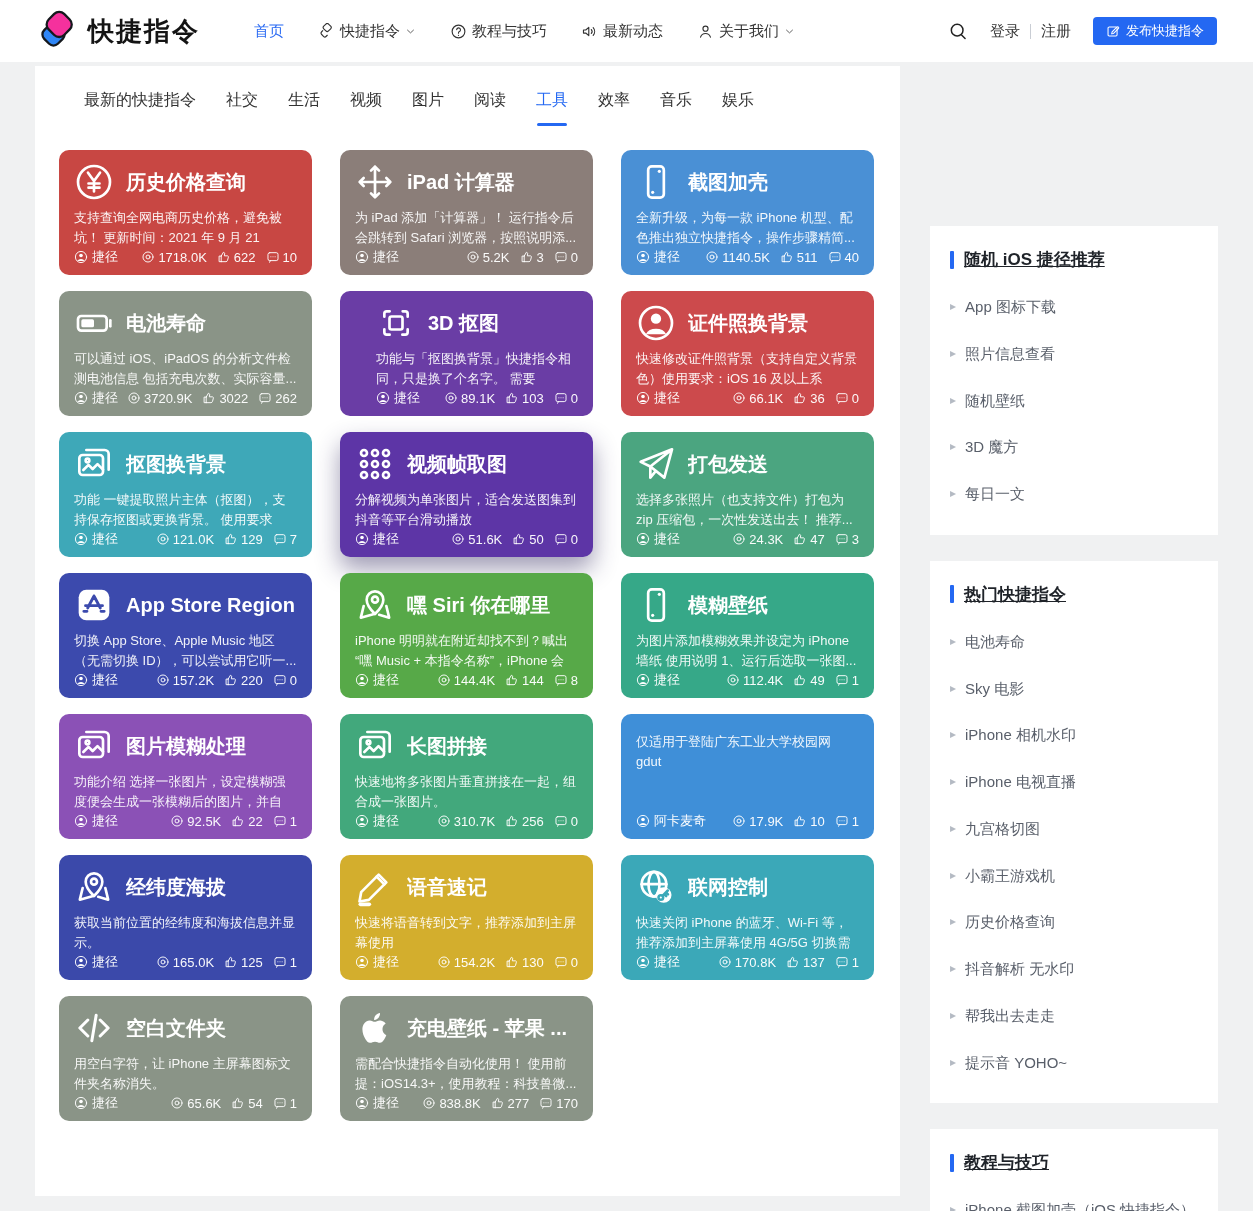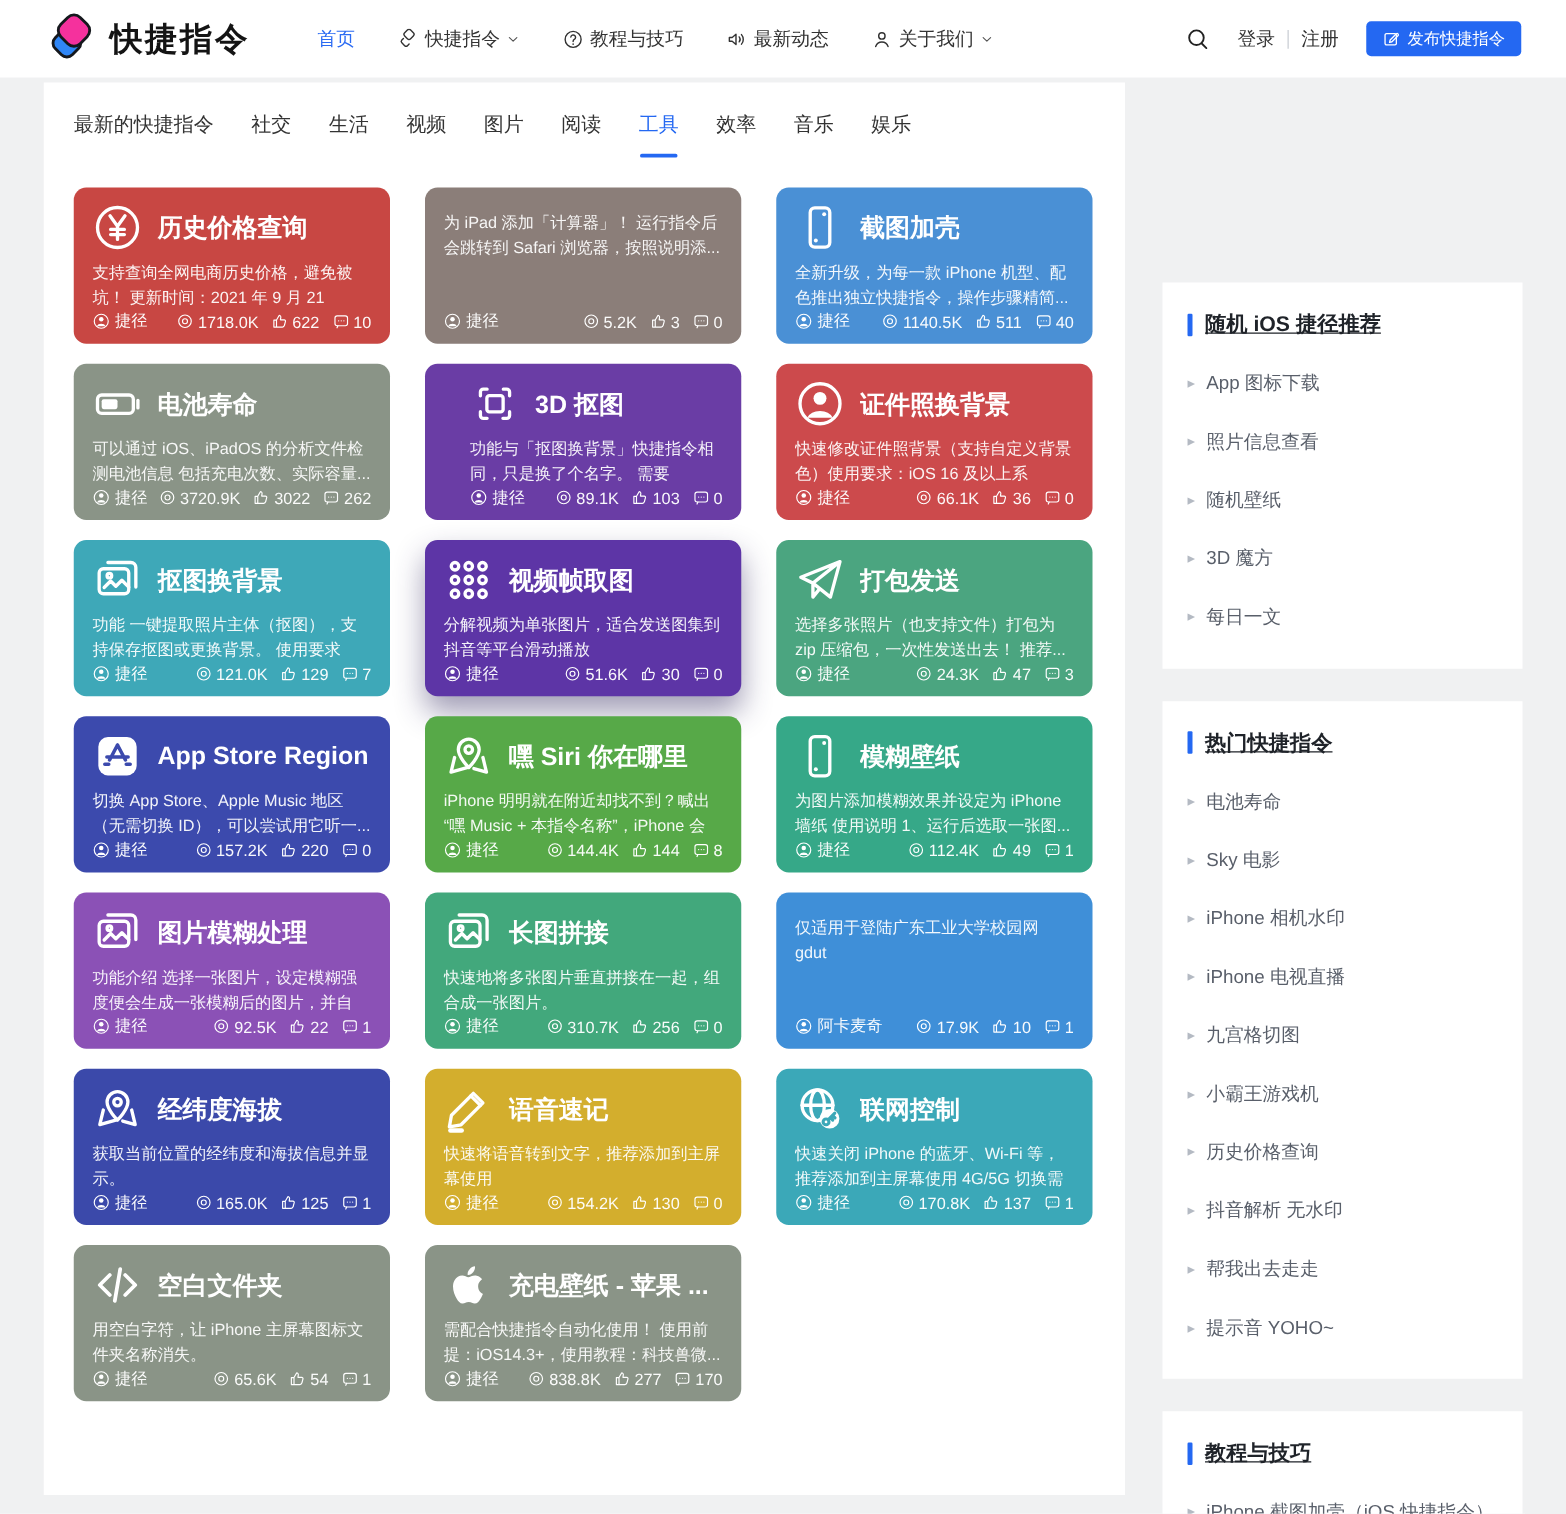--- a/index.html
+++ b/index.html
@@ -23,21 +23,21 @@
   .login-sep { width:1px; height:15px; background:#c9cdd4; }
   .publish-btn { background:#2468f2; color:#fff; font-size:13px; height:28px; padding:0 13px;
     border:none; border-radius:4px; display:flex; align-items:center; gap:6px; cursor:pointer; }
   .publish-btn svg { width:14px; height:14px; stroke:#fff; }
 
   
   .page { display:flex; padding:4px 35px 0; gap:30px; align-items:flex-start; }
   .main-panel { background:#fff; width:865px; min-height:1130px; padding:16px 24px 30px; }
 
   
-  .tabs { display:flex; gap:30px; font-size:16px; color:#333; padding-top:8px; }
+  .tabs { display:flex; gap:30px; font-size:16px; color:#333; padding-top:8px;margin-left:25px; }
   .tab { padding-bottom:15px; position:relative; cursor:pointer; white-space:nowrap; }
   .tab.active { color:#2468f2; }
   .tab.active::after { content:""; position:absolute; left:50%; transform:translateX(-50%);
     bottom:0; width:30px; height:3px; background:#2468f2; border-radius:2px; }
 
   
   .grid { display:grid; grid-template-columns:repeat(3,253px); gap:16px 28px; margin-top:24px; }
   .card { height:125px; border-radius:10px; color:#fff; padding:12px 15px 9px;
     display:flex; flex-direction:column; cursor:pointer; }
   .card.elevated { box-shadow:0 12px 24px rgba(45,35,90,.45); }
@@ -233,20 +233,30 @@
                     <circle cx="15.6" cy="11.4" r=".9" fill="#fff" stroke="none"></circle>
                     <path d="M7.4 18.2 6.2 21"></path>
                   </svg>
                 </span>
                 <span>10</span>
               </span>
        </span>
      </div>
         </div>
         <div class="card" style="background: rgb(139, 126, 121); --c: #8b7e79;">
+          <div class="card-head">
+       <span class="card-icon">
+              <span style="display:flex">
+                <svg width="40" height="40" viewBox="0 0 24 24" stroke-width="1.6">
+                  <path d="M12 2.8v18.4M2.8 12h18.4M12 2.8 9.6 5.2M12 2.8l2.4 2.4M12 21.2l-2.4-2.4M12 21.2l2.4-2.4M2.8 12l2.4-2.4M2.8 12l2.4 2.4M21.2 12l-2.4-2.4M21.2 12l-2.4 2.4"></path>
+                </svg>
+              </span>
+            </span>
+       <span class="card-title">iPad 计算器</span>
+     </div>
      <div class="card-desc">为 iPad 添加「计算器」！ 运行指令后会跳转到 Safari 浏览器，按照说明添...</div>
      <div class="card-foot">
        <span class="author">
               <span style="display:flex">
                 <svg width="14" height="14" viewBox="0 0 24 24" stroke-width="1.6">
                   <circle cx="12" cy="12" r="9.6"></circle>
                   <circle cx="12" cy="9.4" r="3.1" fill="#fff" stroke="none"></circle>
                   <path d="M5.9 18.7a6.6 5.2 0 0 1 12.2 0z" fill="#fff" stroke="none"></path>
                 </svg>
               </span>
@@ -615,21 +625,21 @@
                   </svg>
                 </span>
                 <span>51.6K</span>
               </span>
          <span class="stat">
                 <span style="display:flex">
                   <svg width="14" height="14" viewBox="0 0 24 24" stroke-width="1.6">
                     <path d="M7.2 10.4 10.8 4c1.6 0 2.6 1.2 2.3 2.8L12.6 10h5.2c1.2 0 2 1.1 1.7 2.2l-1.5 5.6c-.3 1.3-1.3 2.2-2.6 2.2H7.2M7.2 10.4H3.6V20h3.6M7.2 10.4V20"></path>
                   </svg>
                 </span>
-                <span>30</span>
+                <span>50</span>
               </span>
          <span class="stat">
                 <span style="display:flex">
                   <svg width="14" height="14" viewBox="0 0 24 24" stroke-width="1.6">
                     <rect x="3.4" y="4.6" width="17.2" height="13.6" rx="3"></rect>
                     <circle cx="8.4" cy="11.4" r=".9" fill="#fff" stroke="none"></circle>
                     <circle cx="12" cy="11.4" r=".9" fill="#fff" stroke="none"></circle>
                     <circle cx="15.6" cy="11.4" r=".9" fill="#fff" stroke="none"></circle>
                     <path d="M7.4 18.2 6.2 21"></path>
                   </svg>

